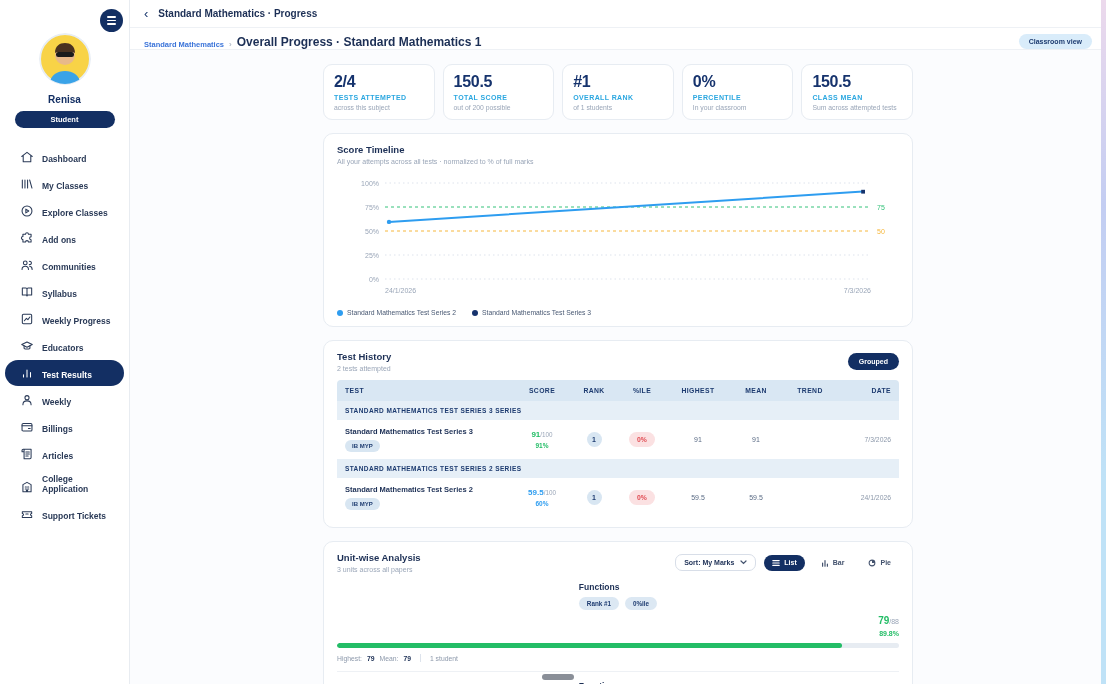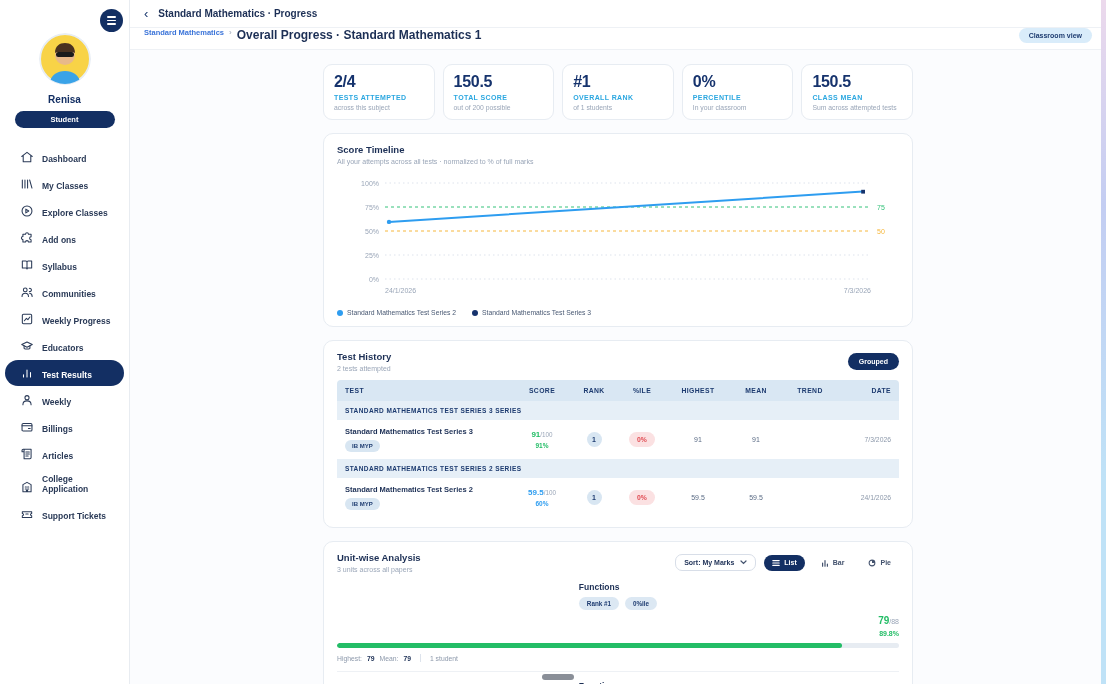--- a/index.html
+++ b/index.html
@@ -28,21 +28,21 @@
   .nav-item.active { background:#132f63; color:#fff; }
   .nav-item.active svg { stroke:#fff; }
 
   
   .main { margin-left:130px; }
   .topbar { height:28px; background:#fff; border-bottom:1px solid #eef1f5; display:flex;
     align-items:center; gap:10px; padding:0 14px; }
   .back-btn { background:none; border:none; font-size:13px; color:#1d3b70; cursor:pointer; line-height:1; }
   .page-title { font-size:10px; font-weight:bold; color:#1c2f55; }
   .crumb-bar { height:22px; background:#fff; border-bottom:1px solid #eef1f5; display:flex;
-    align-items:flex-start; padding:0 14px; gap:5px; }
+    align-items:flex-end; padding:0 14px; gap:5px; }
   .crumb-link { font-size:7.5px; font-weight:bold; color:#3b74d9; text-decoration:none; cursor:pointer; }
   .crumb-sep { font-size:8px; color:#9aa6b8; }
   .crumb-cur { font-size:12px; font-weight:bold; color:#1c2f55; }
   .classroom-btn { margin-left:auto; background:#d9ecfa; color:#1d3b70; border:none; font-size:7px;
     font-weight:bold; padding:4px 10px; border-radius:10px; cursor:pointer; }
 
   .content { width:590px; margin:0 auto; padding-top:14px; }
 
   
   .stats-row { display:flex; gap:8px; }
@@ -184,33 +184,33 @@
       <span class="nicon">
           <svg viewBox="0 0 24 24">
             <path d="M9.5 5.5a2.5 2.5 0 015 0H19v4.5a2.5 2.5 0 000 5V19h-4.5a2.5 2.5 0 00-5 0H5v-4.5a2.5 2.5 0 010-5V5.5z"></path>
           </svg>
         </span>
       <span class="nlabel">Add ons</span>
     </div>
     <div class="nav-item">
       <span class="nicon">
           <svg viewBox="0 0 24 24">
-            <path d="M4 5h6a2 2 0 012 2v12a2 2 0 00-2-2H4zM20 5h-6a2 2 0 00-2 2v12a2 2 0 012-2h6z"></path>
-          </svg>
-        </span>
-      <span class="nlabel">Syllabus</span>
-    </div>
-    <div class="nav-item">
-      <span class="nicon">
-          <svg viewBox="0 0 24 24">
             <circle cx="9" cy="8.5" r="3.2"></circle>
             <path d="M3.5 19.5c0-3.5 2.5-5.5 5.5-5.5s5.5 2 5.5 5.5M16 5.8a2.8 2.8 0 110 5.4M16.5 14.3c2.6.4 4.3 2.3 4.3 5.2"></path>
           </svg>
         </span>
       <span class="nlabel">Communities</span>
+    </div>
+    <div class="nav-item">
+      <span class="nicon">
+          <svg viewBox="0 0 24 24">
+            <path d="M4 5h6a2 2 0 012 2v12a2 2 0 00-2-2H4zM20 5h-6a2 2 0 00-2 2v12a2 2 0 012-2h6z"></path>
+          </svg>
+        </span>
+      <span class="nlabel">Syllabus</span>
     </div>
     <div class="nav-item">
       <span class="nicon">
           <svg viewBox="0 0 24 24">
             <rect x="4" y="4" width="16" height="16" rx="2"></rect>
             <path d="M7.5 15l3.5-4 2.5 2 3.5-4.5"></path>
           </svg>
         </span>
       <span class="nlabel">Weekly Progress</span>
     </div>

